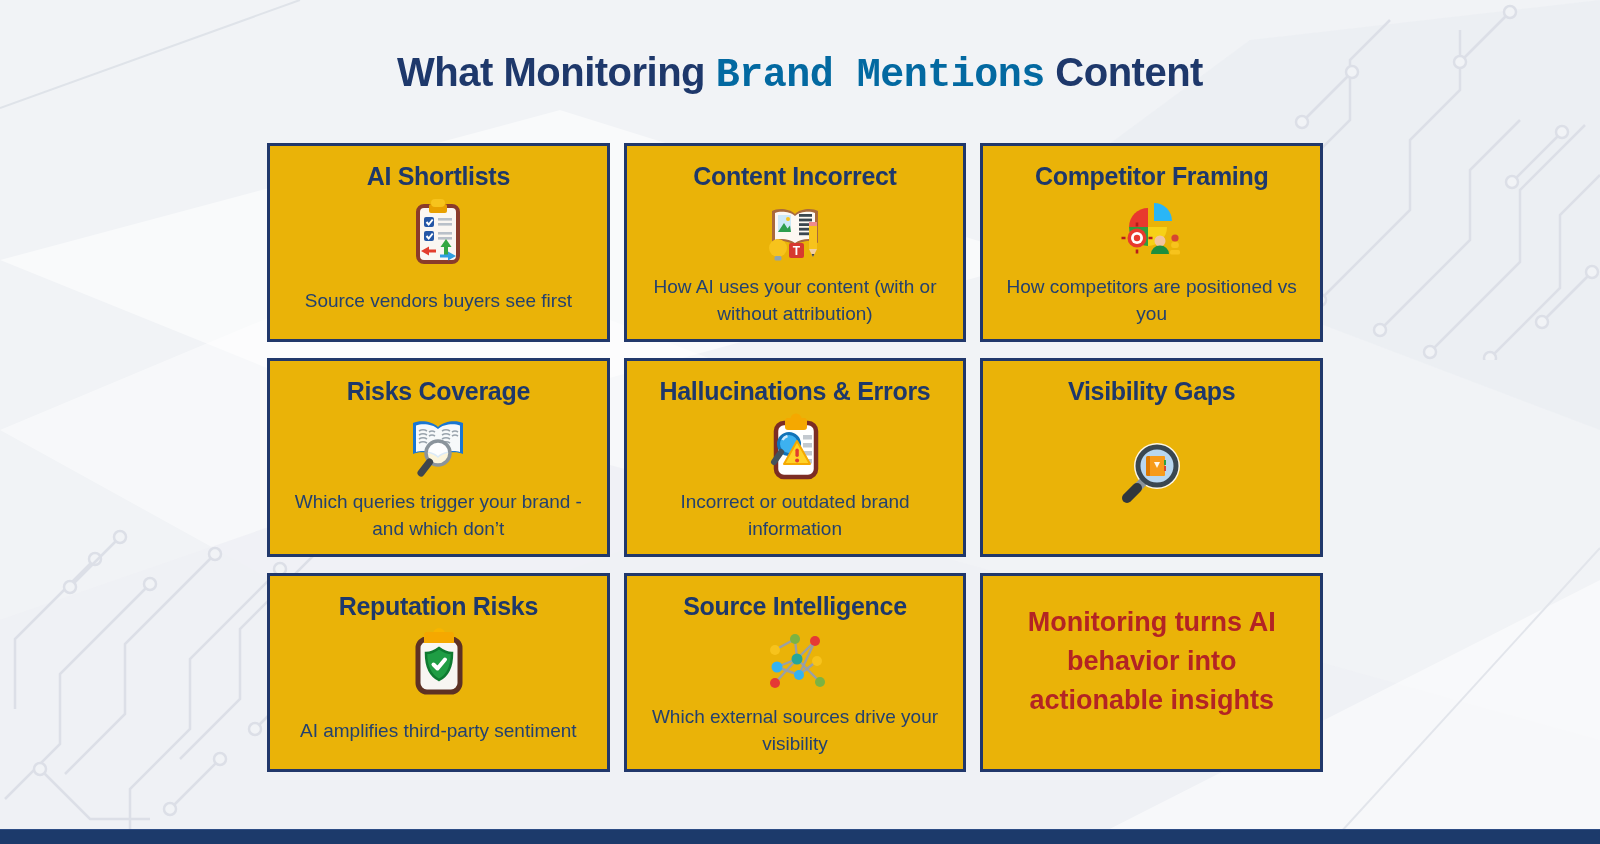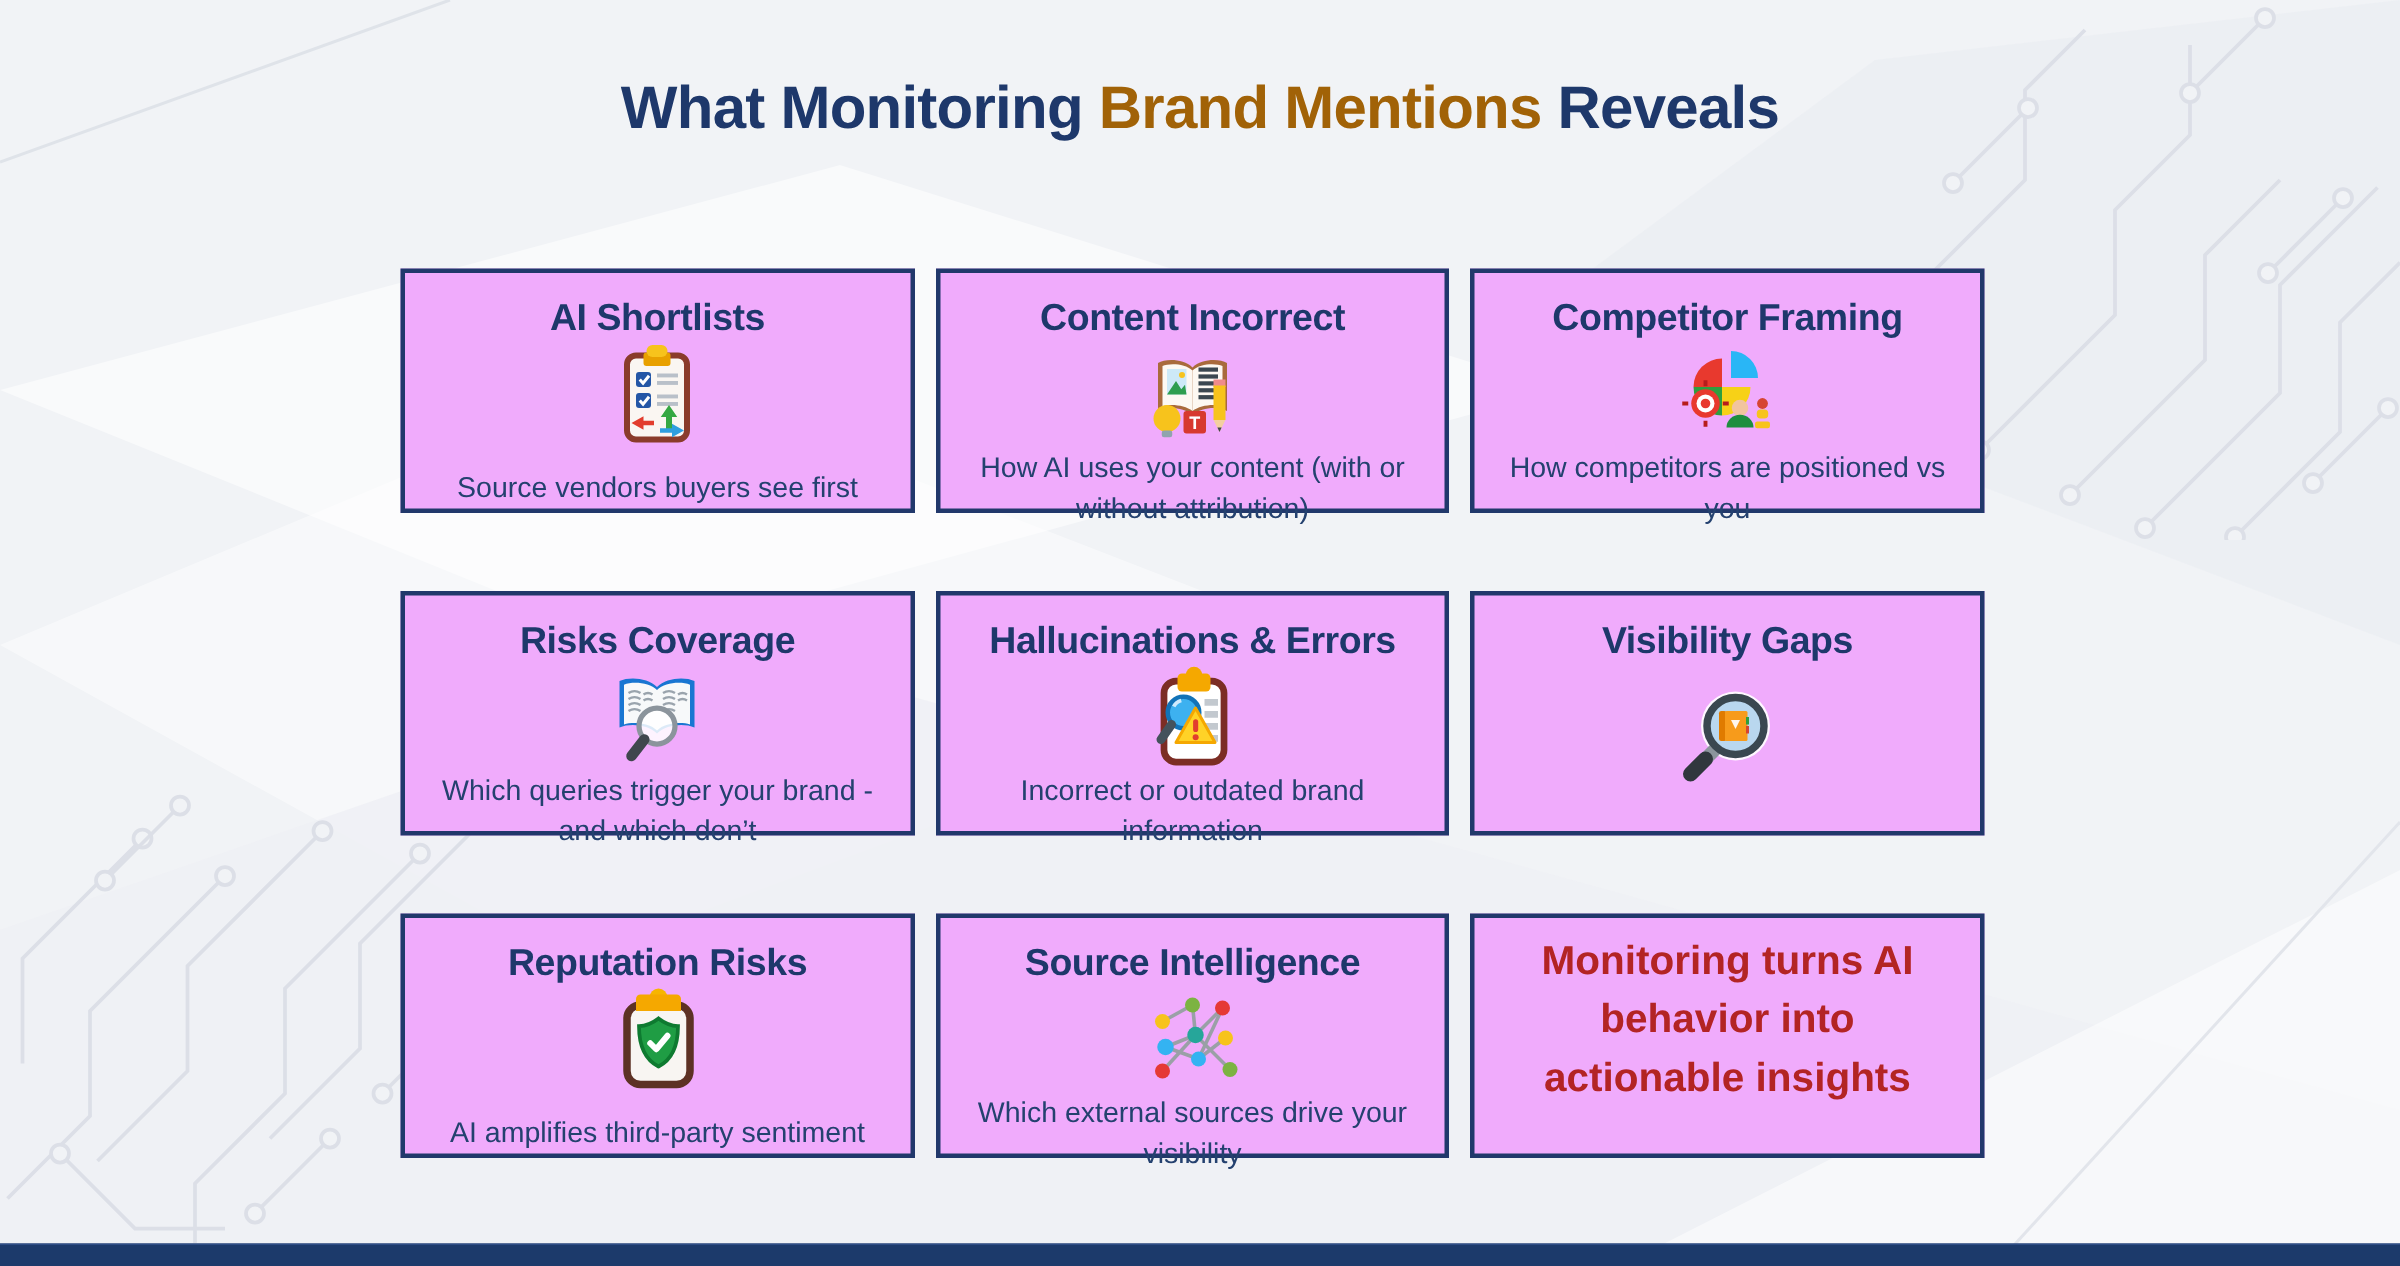--- a/index.html
+++ b/index.html
@@ -12,32 +12,31 @@
   .bg-decor{position:absolute;left:0;top:0;z-index:0;}
   .circuit{position:absolute;z-index:1;}
   .circuit-tr{top:0;right:0;}
   .circuit-bl{bottom:15px;left:0;}
 
   .page-title{
     position:absolute;z-index:3;left:0;top:50px;width:100%;
     text-align:center;font-size:40px;font-weight:bold;letter-spacing:-0.5px;
     color:#1e386b;margin:0;
   }
-  .page-title .hl{color:#a16207;}
+  .page-title .hl{color:#0369a1;font-family:Liberation Mono, monospace;}
 
   .grid{
     position:absolute;z-index:3;left:267px;top:143px;width:1056px;
     display:grid;grid-template-columns:repeat(3,1fr);
     column-gap:14px;row-gap:16px;grid-auto-rows:199px;
   }
   .card{
-    background:#f0abfc;border:3px solid #21386b;box-sizing:border-box;
+    background:#eab308;border:3px solid #21386b;box-sizing:border-box;
     display:flex;flex-direction:column;align-items:center;
     padding:12px 10px 10px;
-    margin-top:36px;
   }
   .card-title{
     font-size:25px;font-weight:bold;color:#1e386b;letter-spacing:-0.3px;
     white-space:nowrap;line-height:1.15;margin-top:4px;
   }
   .card-icon{flex:1;display:flex;align-items:center;justify-content:center;}
   .card-desc{
     font-size:19px;color:#24416f;text-align:center;line-height:1.42;
     min-height:56px;display:flex;align-items:center;justify-content:center;
     max-width:318px;
@@ -112,21 +111,21 @@
       <circle cx="305" cy="150" r="6" fill="#f1f3f6"></circle>
       <circle cx="255" cy="200" r="6" fill="#f1f3f6"></circle>
     <path d="M220,230 L170,280"></path>
       <circle cx="220" cy="230" r="6" fill="#f1f3f6"></circle>
       <circle cx="170" cy="280" r="6" fill="#f1f3f6"></circle>
     <path d="M40,240 L90,290 L150,290"></path>
       <circle cx="40" cy="240" r="6" fill="#f1f3f6"></circle>
   </g>
 </svg>
 
-<h1 class="page-title"><span>What Monitoring </span><span class="hl">Brand Mentions</span><span> Reveals</span></h1>
+<h1 class="page-title"><span>What Monitoring </span><span class="hl">Brand Mentions</span><span> Content</span></h1>
 
 <div class="grid">
 
   <div class="card">
     <div class="card-title">AI Shortlists</div>
     <div class="card-icon">
       <svg width="72" height="72" viewBox="0 0 72 72">
         <rect x="16" y="10" width="40" height="56" rx="6" fill="#faf6f2" stroke="#8a3b2b" stroke-width="4"></rect>
         <rect x="27" y="8" width="18" height="9" rx="2" fill="#e8a000"></rect>
         <rect x="29" y="3" width="14" height="8" rx="4" fill="#f7c31c"></rect>

